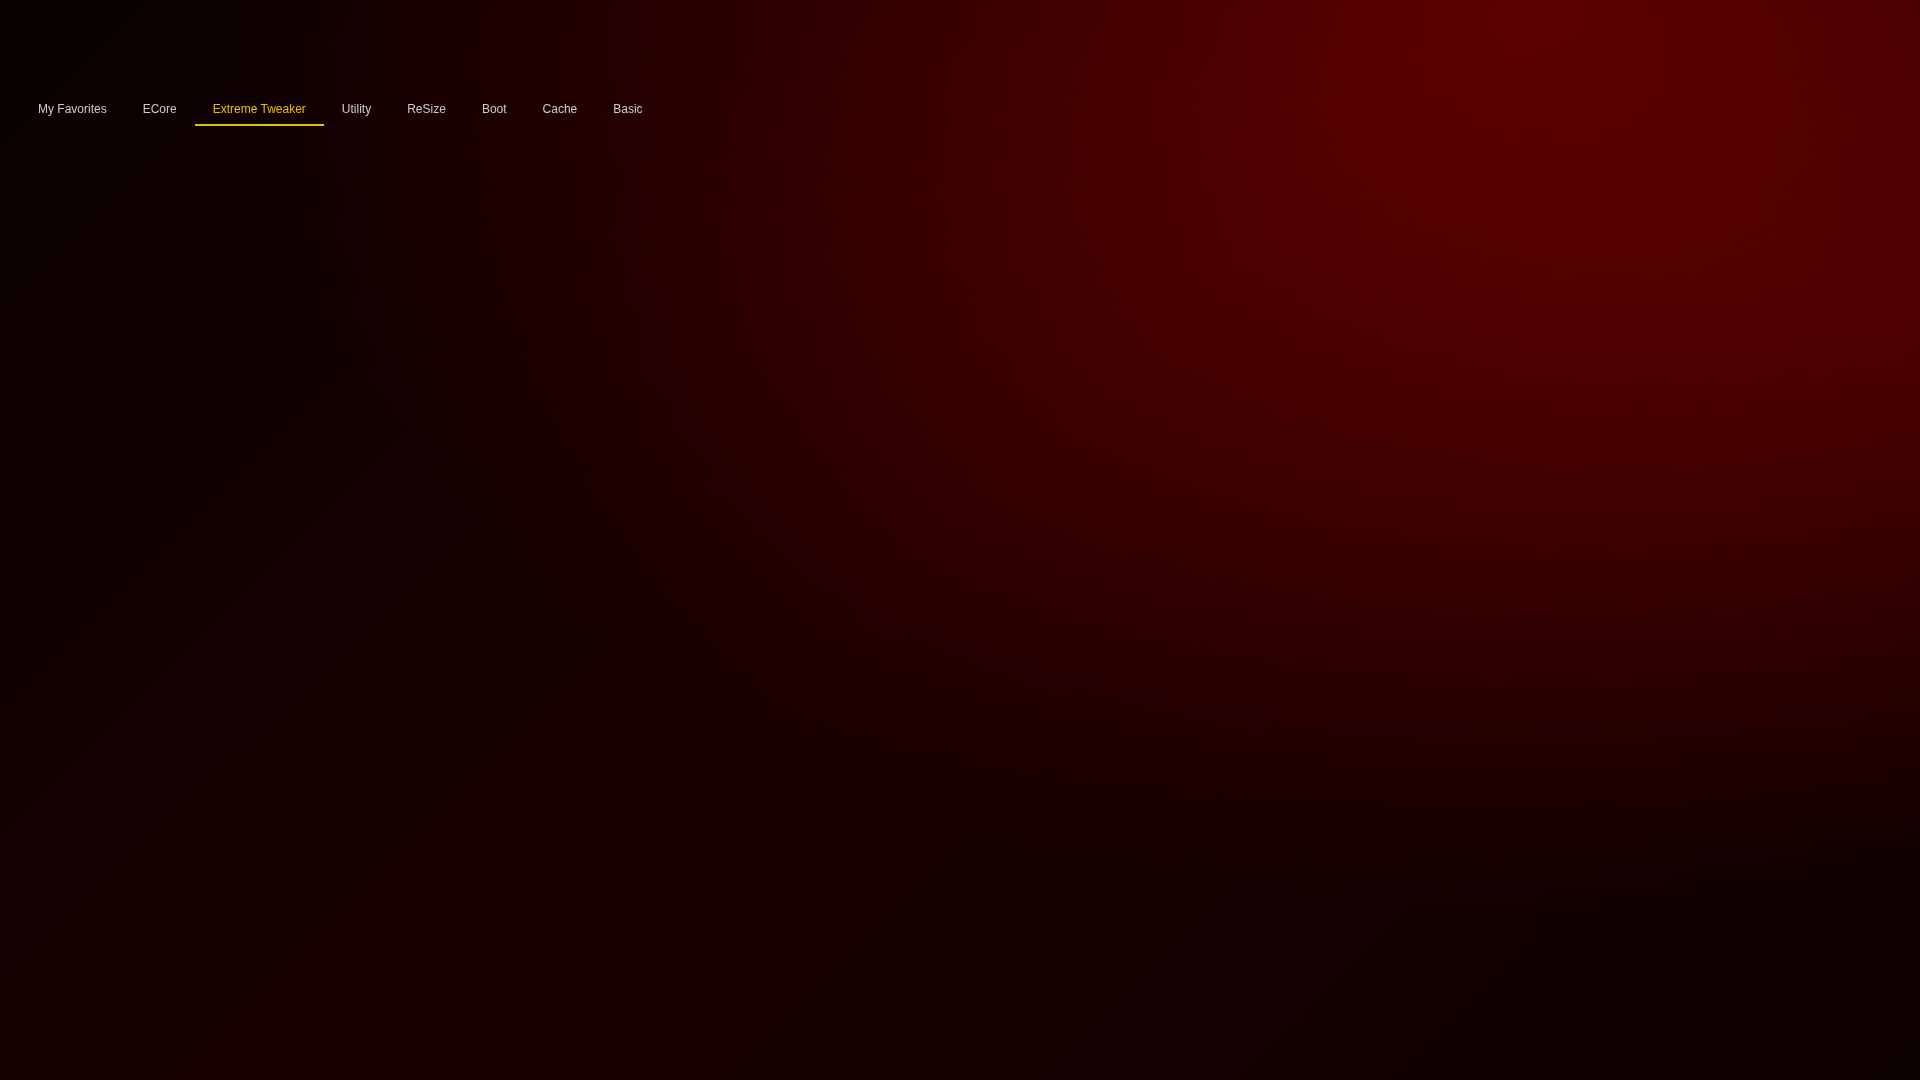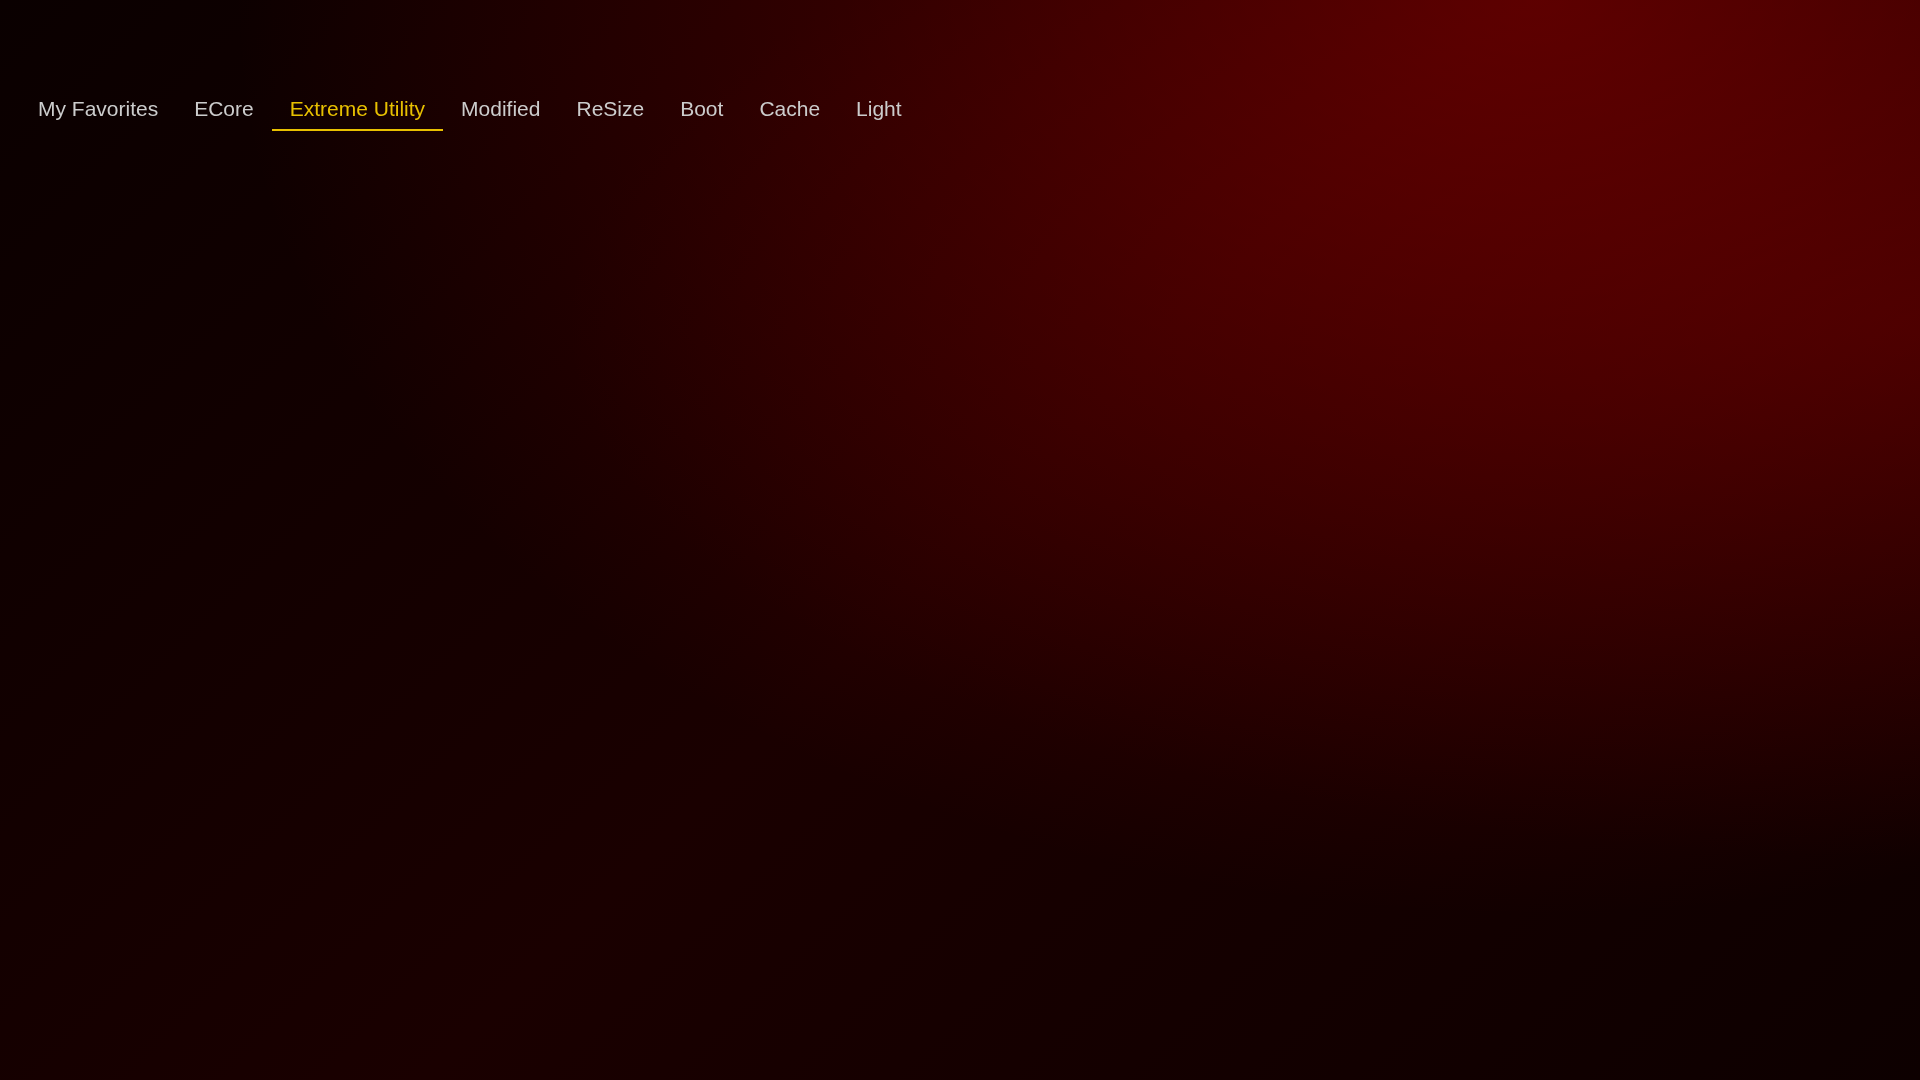--- a/index.html
+++ b/index.html
@@ -121,21 +121,21 @@
       align-items: center;
       padding: 0 20px;
       height: 44px;
       background: rgba(0,0,0,0.6);
       border-bottom: 2px solid #8b0000;
       flex-shrink: 0;
     }
 
     .nav-item {
       padding: 8px 18px;
-      font-size: 21px;
+      font-size: 12px;
       color: #ccc;
       cursor: pointer;
       position: relative;
     }
     .nav-item.active {
       color: #e8c000;
       border-bottom: 2px solid #e8c000;
       margin-bottom: -2px;
     }
 
@@ -424,36 +424,36 @@
   </div>
 
   <div class="nav">
     <div class="nav-item">
       <span>My Favorites</span>
     </div>
     <div class="nav-item">
       <span>ECore</span>
     </div>
     <div class="nav-item active">
-      <span>Extreme Utility</span>
+      <span>Extreme Tweaker</span>
     </div>
     <div class="nav-item">
-      <span>Modified</span>
+      <span>Utility</span>
     </div>
     <div class="nav-item">
       <span>ReSize</span>
     </div>
     <div class="nav-item">
       <span>Boot</span>
     </div>
     <div class="nav-item">
       <span>Cache</span>
     </div>
     <div class="nav-item">
-      <span>Light</span>
+      <span>Basic</span>
     </div>
   </div>
 
   <div class="main-layout">
 
     <div class="content-area">
 
       <div class="breadcrumb-bar">
         <span class="back-arrow">←</span>
         <span class="breadcrumb-text">Extreme Tweaker\DRAM Timing Control\Skew Control\Basic Dimm ODT Control</span>

